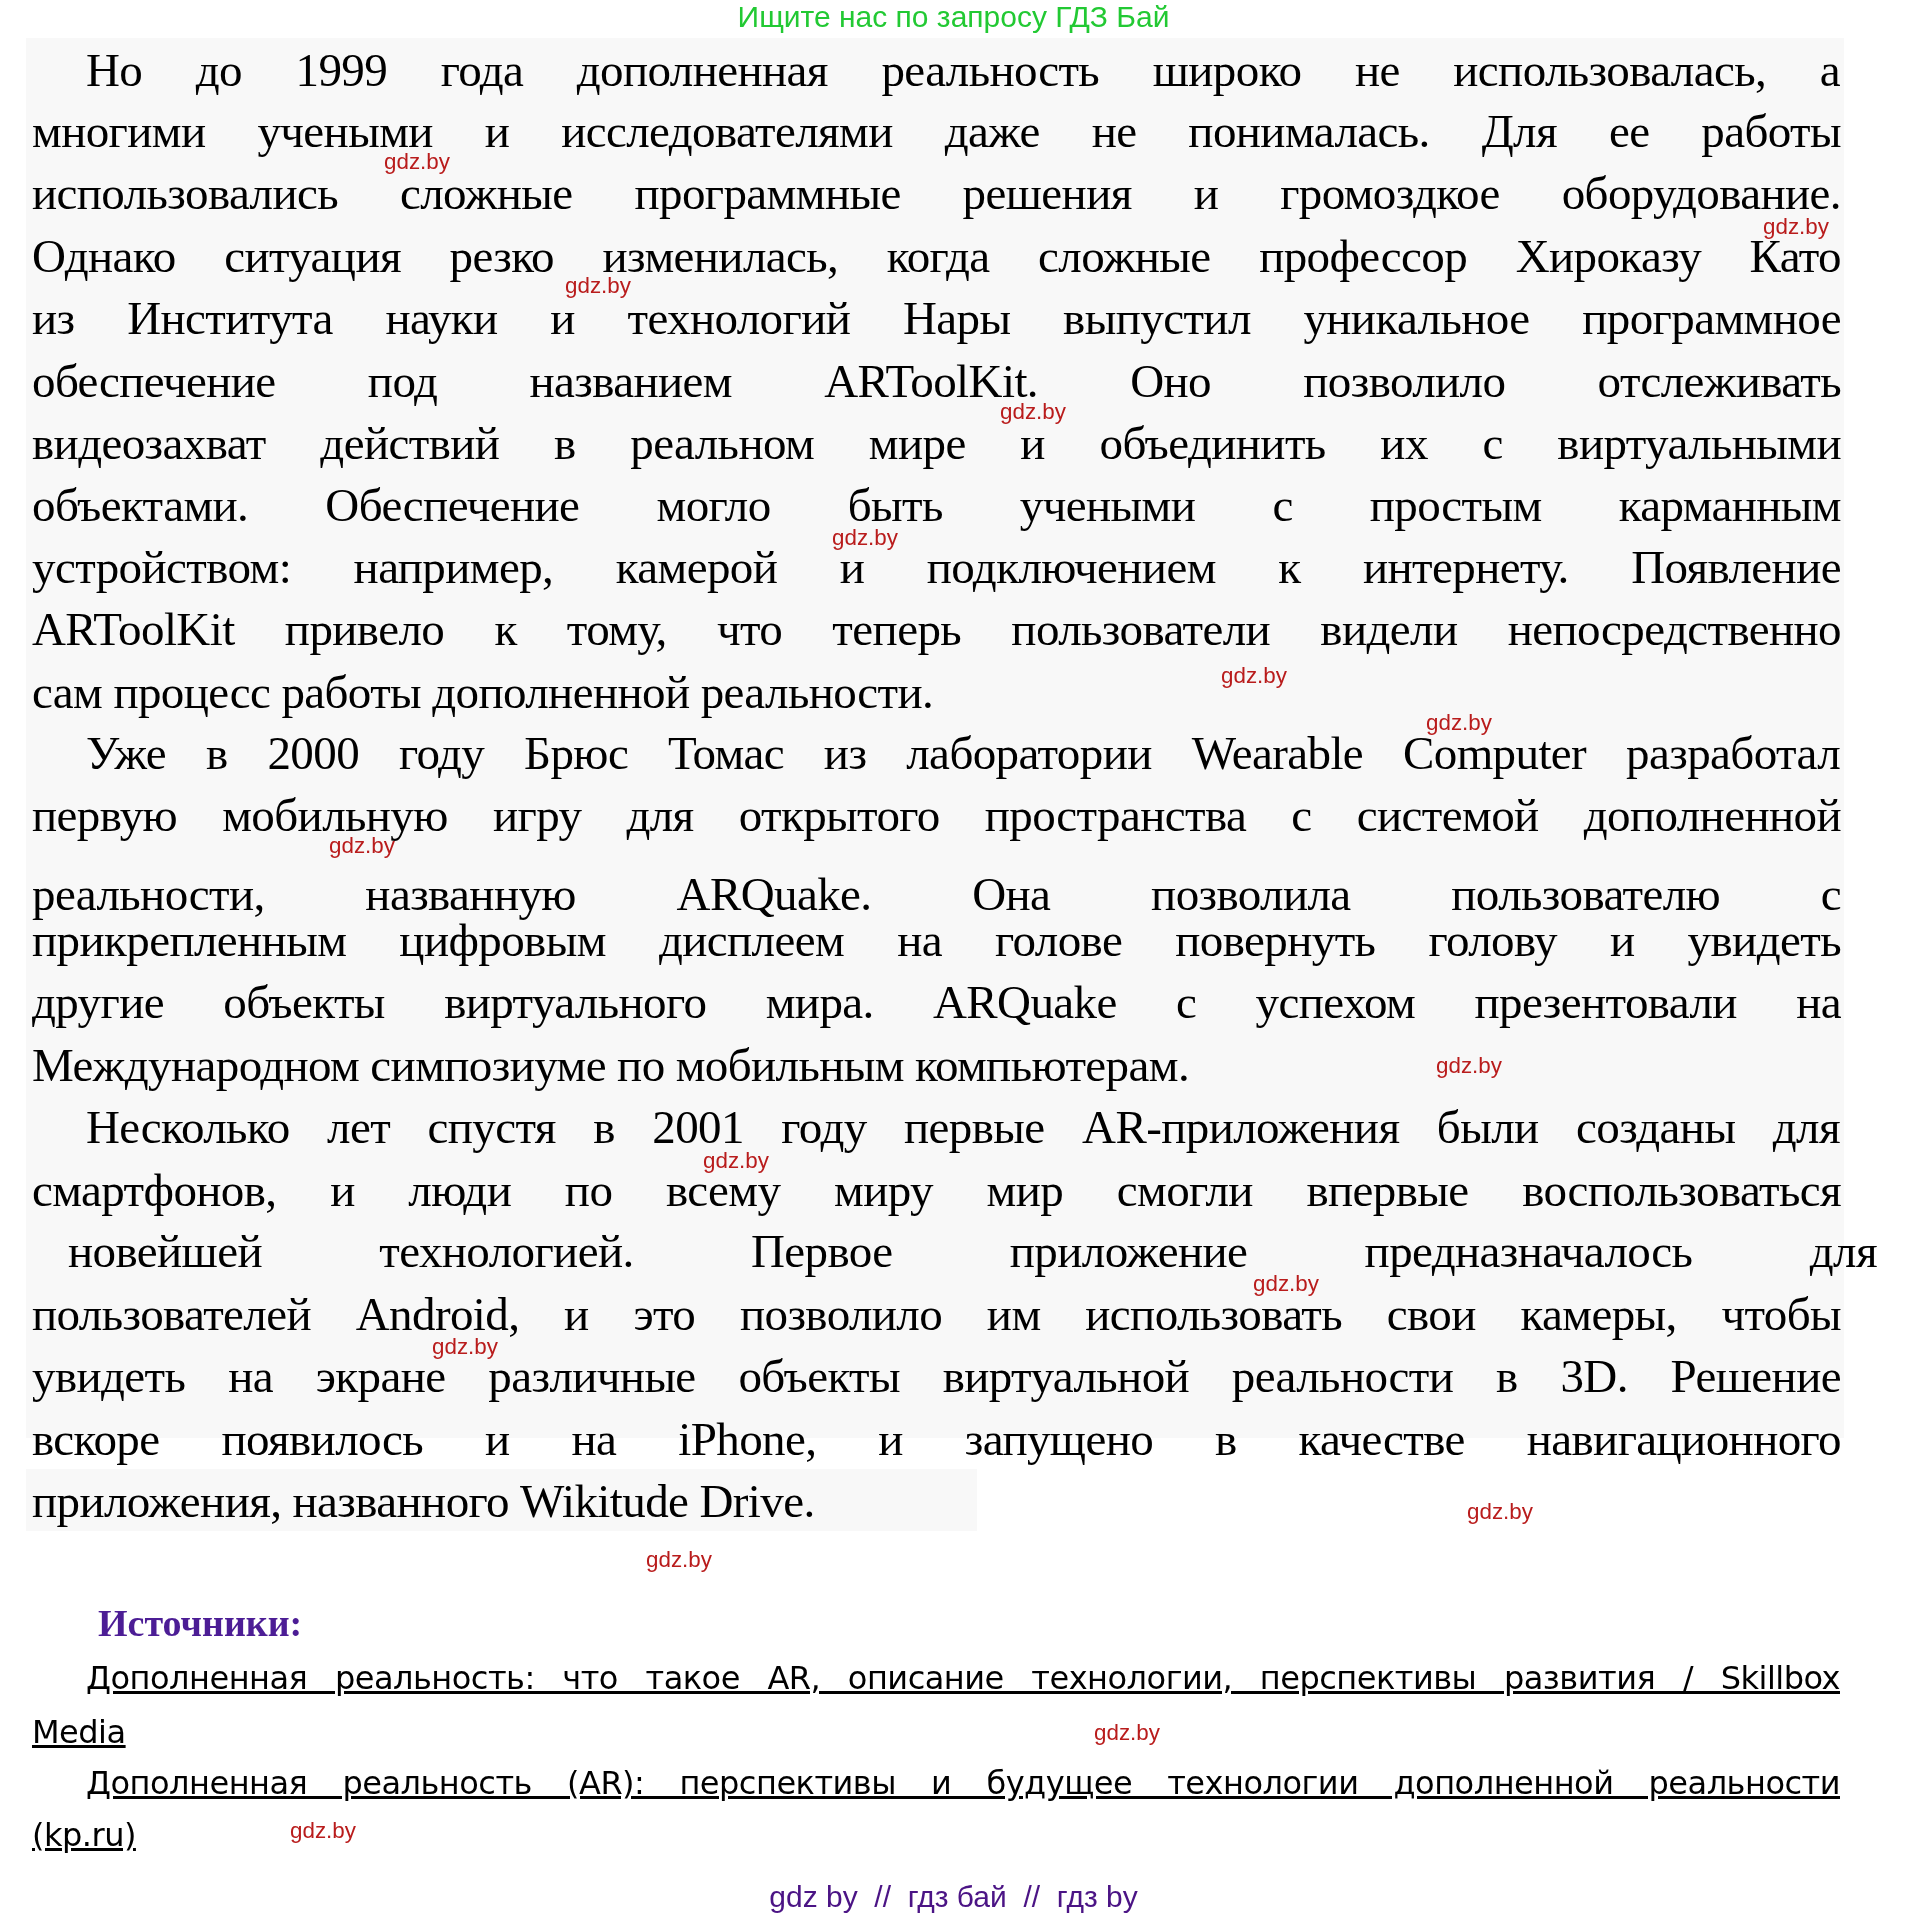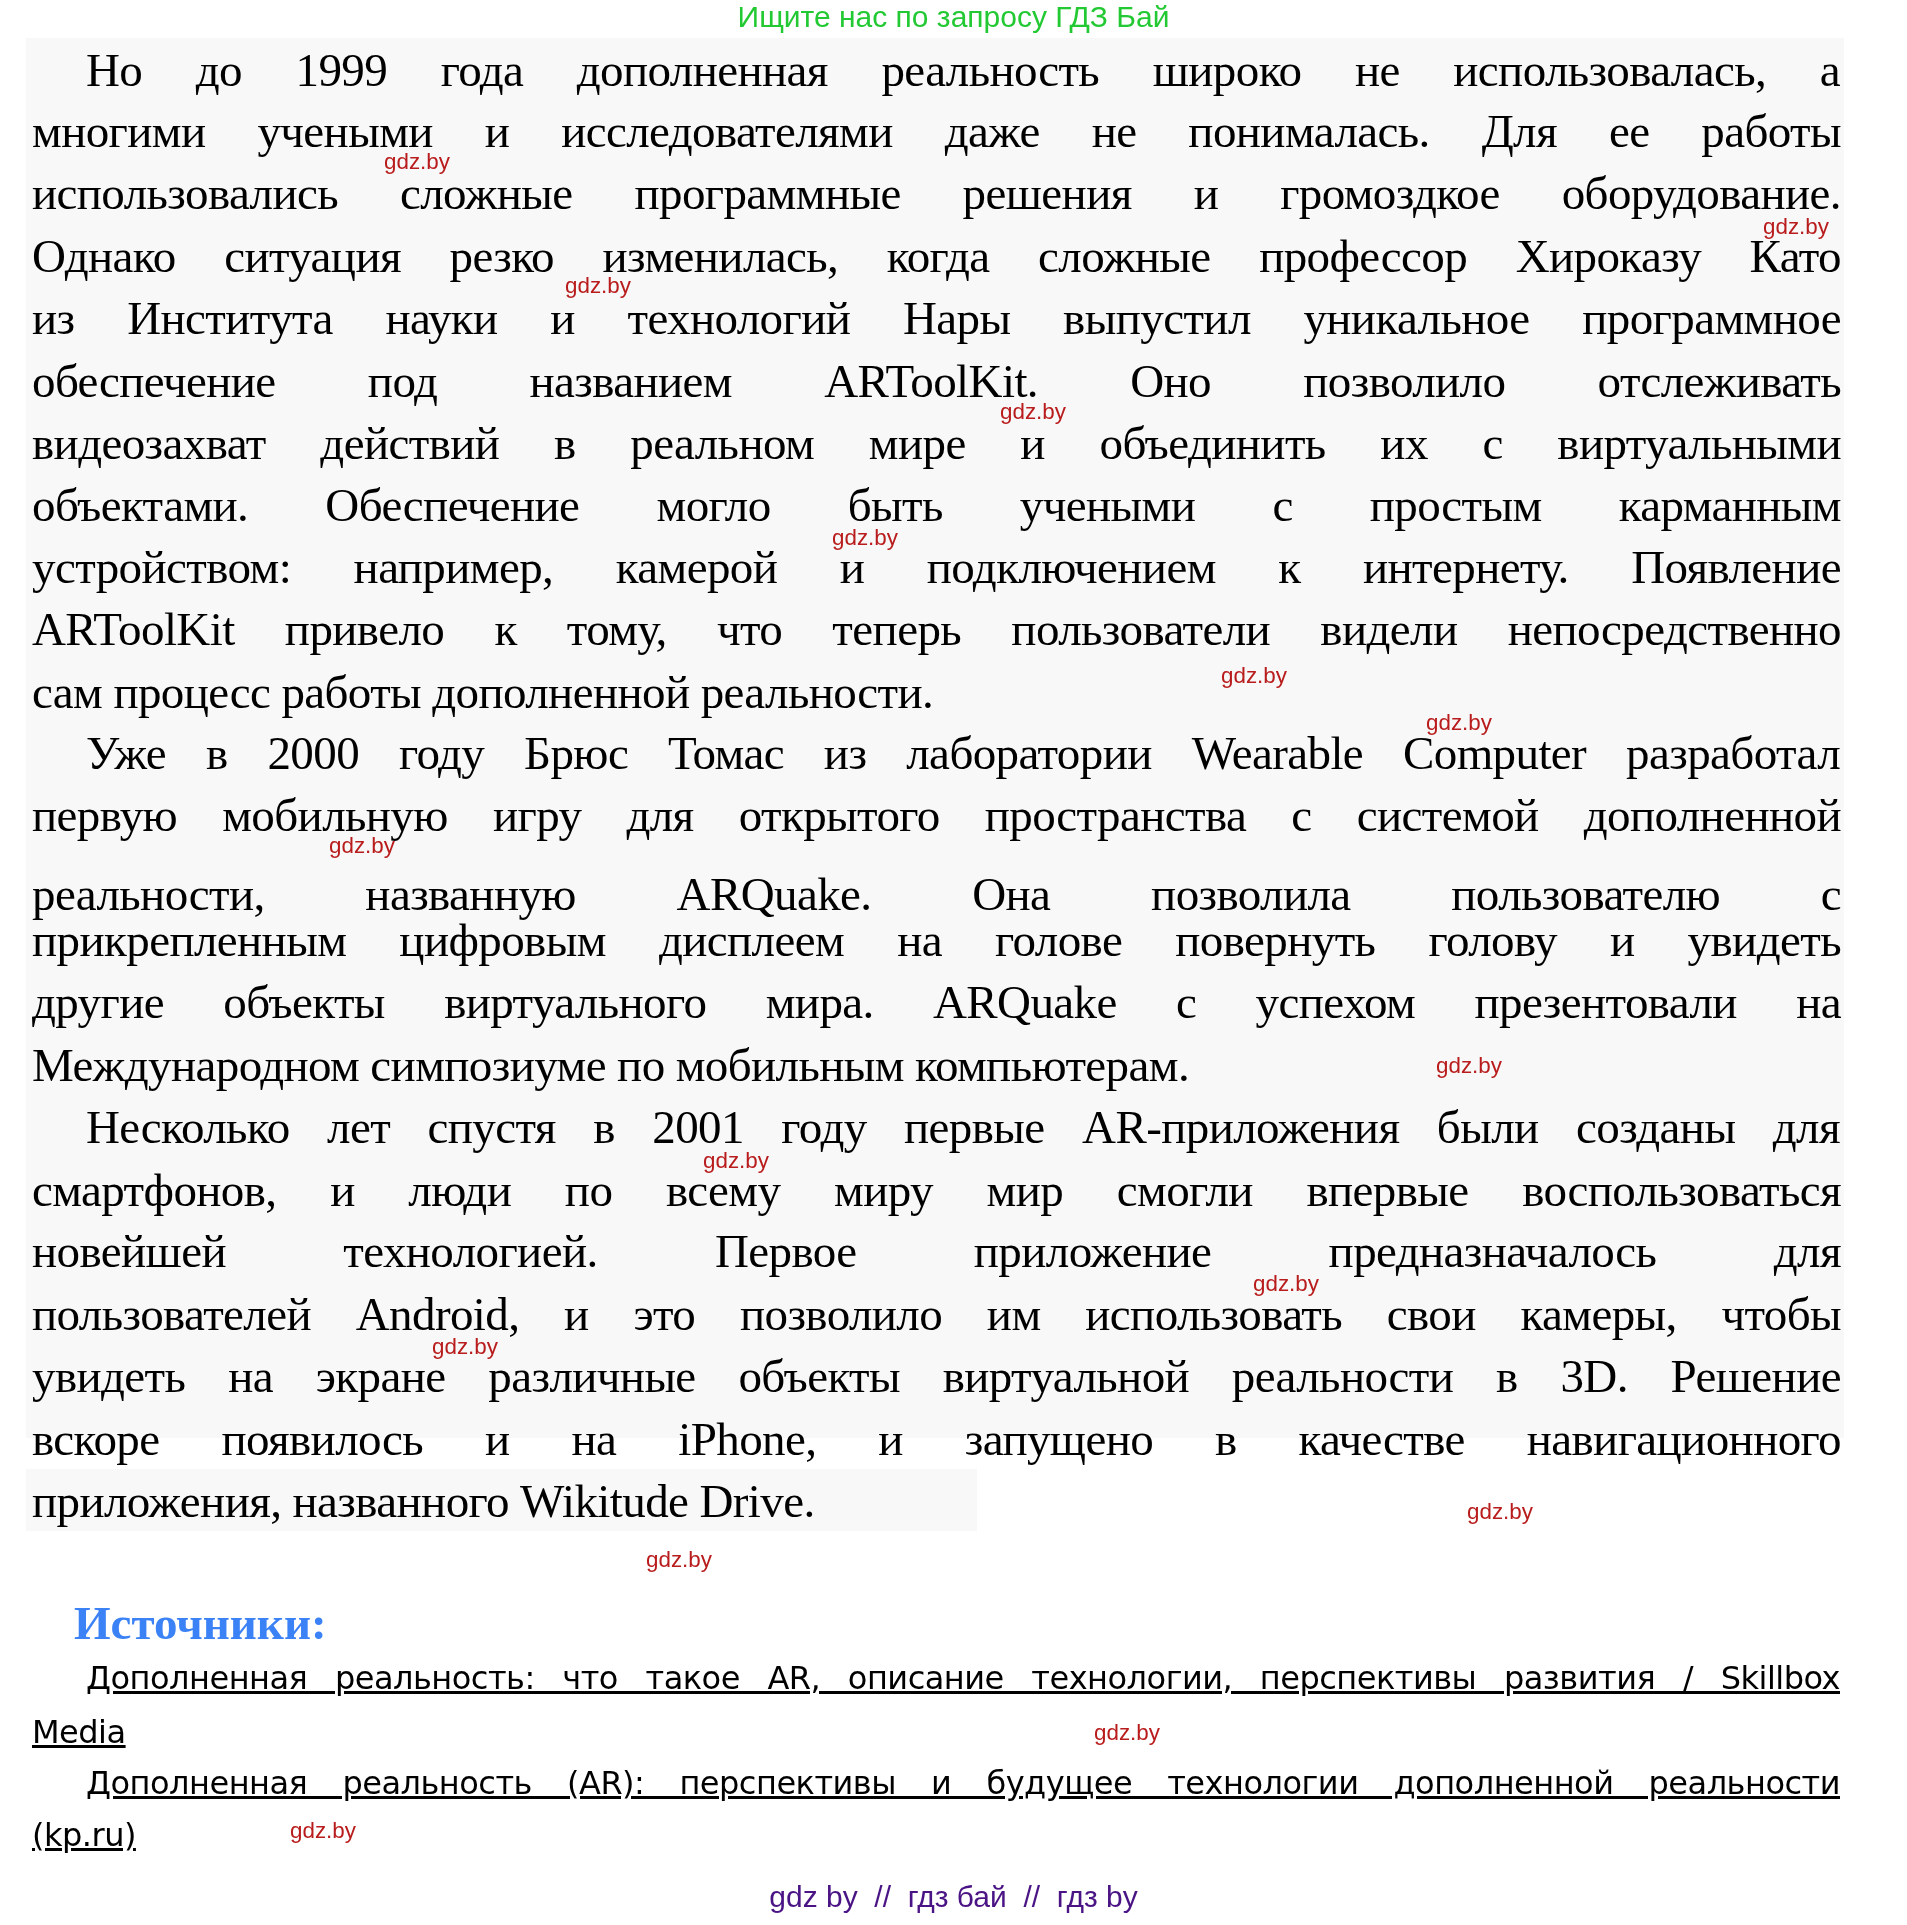--- a/index.html
+++ b/index.html
@@ -20,23 +20,23 @@
   .line.last { text-align-last: left; width: auto; }
   .bg {
     position: absolute; background: #f8f8f8;
   }
   .wm {
     position: absolute; font-family: "Liberation Sans", sans-serif;
     font-size: 22.4px; line-height: 24px; color: #b91c1c; transform: translate(-50%, -50%);
     white-space: nowrap;
   }
   .sources-title {
-    position: absolute; left: 74px; top: 1596px;
+    position: absolute; left: 98px; top: 1596px;
     font-family: "Liberation Serif", serif; font-weight: bold;
-    font-size: 47px; line-height: 54px; color: #3b82f6;
+    font-size: 38px; line-height: 54px; color: #4c1d95;
   }
   .link {
     position: absolute; font-family: "DejaVu Sans", sans-serif;
     font-size: 32px; line-height: 41px; color: #000000;
     text-decoration: underline; white-space: nowrap; cursor: pointer;
     letter-spacing: -0.5px;
   }
   .link.full { left: 86px; width: 1754px; text-align: justify; text-align-last: justify; }
   .link.cont { left: 32px; }
   .footer {
@@ -72,21 +72,21 @@
   <div class="line" style="top:784px;">первую мобильную игру для открытого пространства с системой дополненной</div>
   <div class="line" style="top:863px;">реальности, названную ARQuake. Она позволила пользователю с</div>
   <div class="line" style="top:909px;">прикрепленным цифровым дисплеем на голове повернуть голову и увидеть</div>
   <div class="line" style="top:971px;">другие объекты виртуального мира. ARQuake с успехом презентовали на</div>
   <div class="line last" style="top:1034px;">Международном симпозиуме по мобильным компьютерам.</div>
 </div>
 
 <div>
   <div class="line indent" style="top:1096px;">Несколько лет спустя в 2001 году первые AR-приложения были созданы для</div>
   <div class="line" style="top:1159px;">смартфонов, и люди по всему миру мир смогли впервые воспользоваться</div>
-  <div class="line" style="top:1220px;">новейшей технологией. Первое приложение предназначалось для</div>
+  <div class="line" style="top:1220px;margin-left:36px;">новейшей технологией. Первое приложение предназначалось для</div>
   <div class="line" style="top:1283px;">пользователей Android, и это позволило им использовать свои камеры, чтобы</div>
   <div class="line" style="top:1345px;">увидеть на экране различные объекты виртуальной реальности в 3D. Решение</div>
   <div class="line" style="top:1408px;">вскоре появилось и на iPhone, и запущено в качестве навигационного</div>
   <div class="line last" style="top:1470px;">приложения, названного Wikitude Drive.</div>
 </div>
 
 <div class="wm" style="left:417px; top:162px;">gdz.by</div>
 <div class="wm" style="left:1796px; top:227px;">gdz.by</div>
 <div class="wm" style="left:598px; top:286px;">gdz.by</div>
 <div class="wm" style="left:1033px; top:412px;">gdz.by</div>

